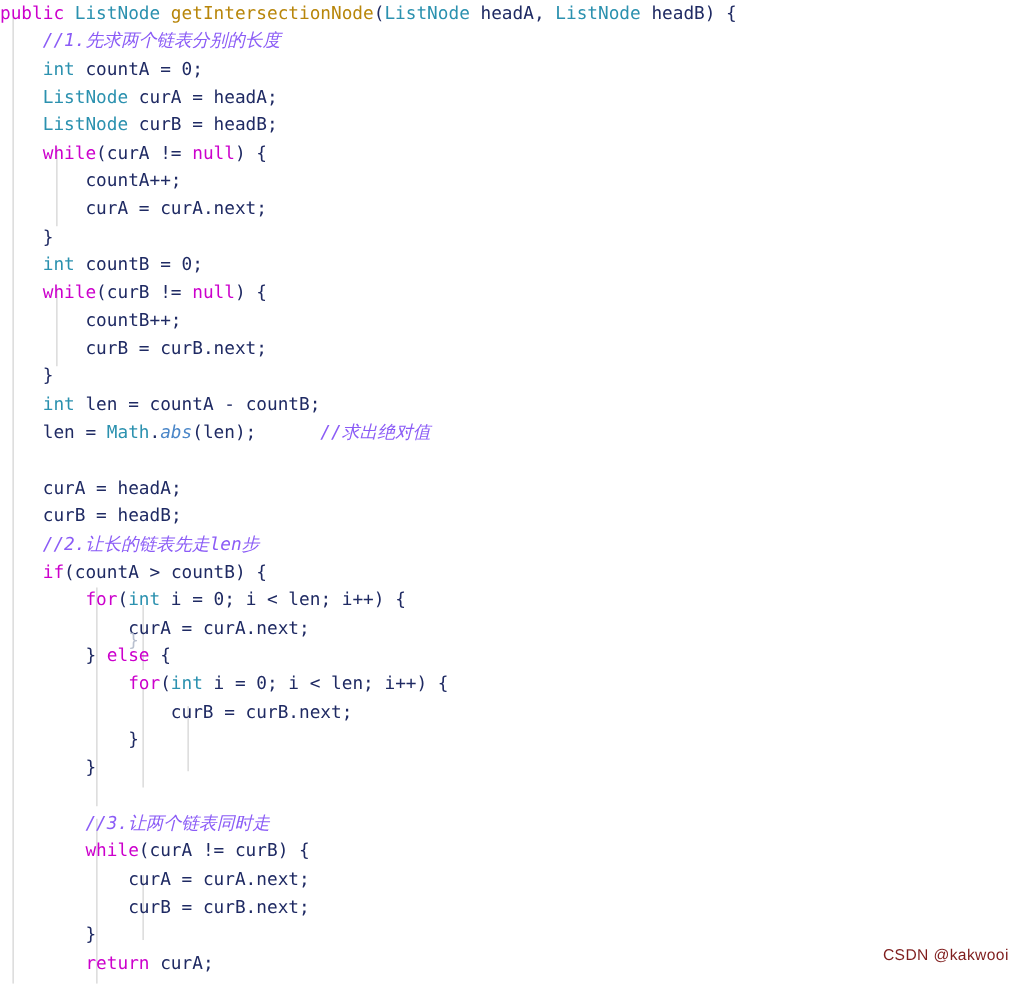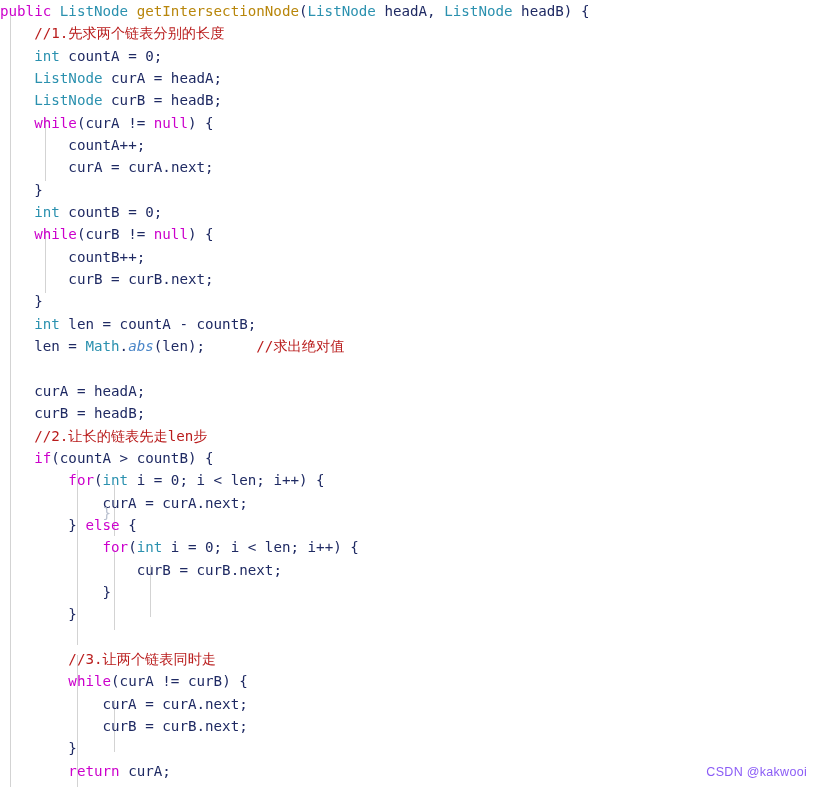--- a/index.html
+++ b/index.html
@@ -42,38 +42,38 @@
     padding-left: 0px;
   }
   
   .kw   { color: #cc00cc; }           
   .typ  { color: #2b91af; }           
   .fn   { color: #b8860b; }           
   .mth  { color: #4a86c8; font-style: italic; }           
   .id   { color: #1f2a63; }           
   .pun  { color: #1f2a63; }           
   .num  { color: #1f2a63; }           
-  .cmt  { color: #b91c1c; }           
+  .cmt  { color: #8b5cf6; font-style: italic; }           
   .ghost {
     color: #b9c0cf;
     position: relative;
   }
   .ghost-glyph {
     position: absolute;
     left: 0;
     top: 7px;
     color: #b9c0cf;
     font-size: 14.2px;
   }
   #watermark {
     position: absolute;
     right: 10px;
-    bottom: 8px;
+    bottom: 16px;
     z-index: 5;
-    color: #8b5cf6;
+    color: #7f1d1d;
     font-family: "Liberation Sans", sans-serif;
     font-size: 12.5px;
     letter-spacing: 0.3px;
     user-select: none;
   }
 </style>
 </head>
 <body>
 
 <div id="editor">

